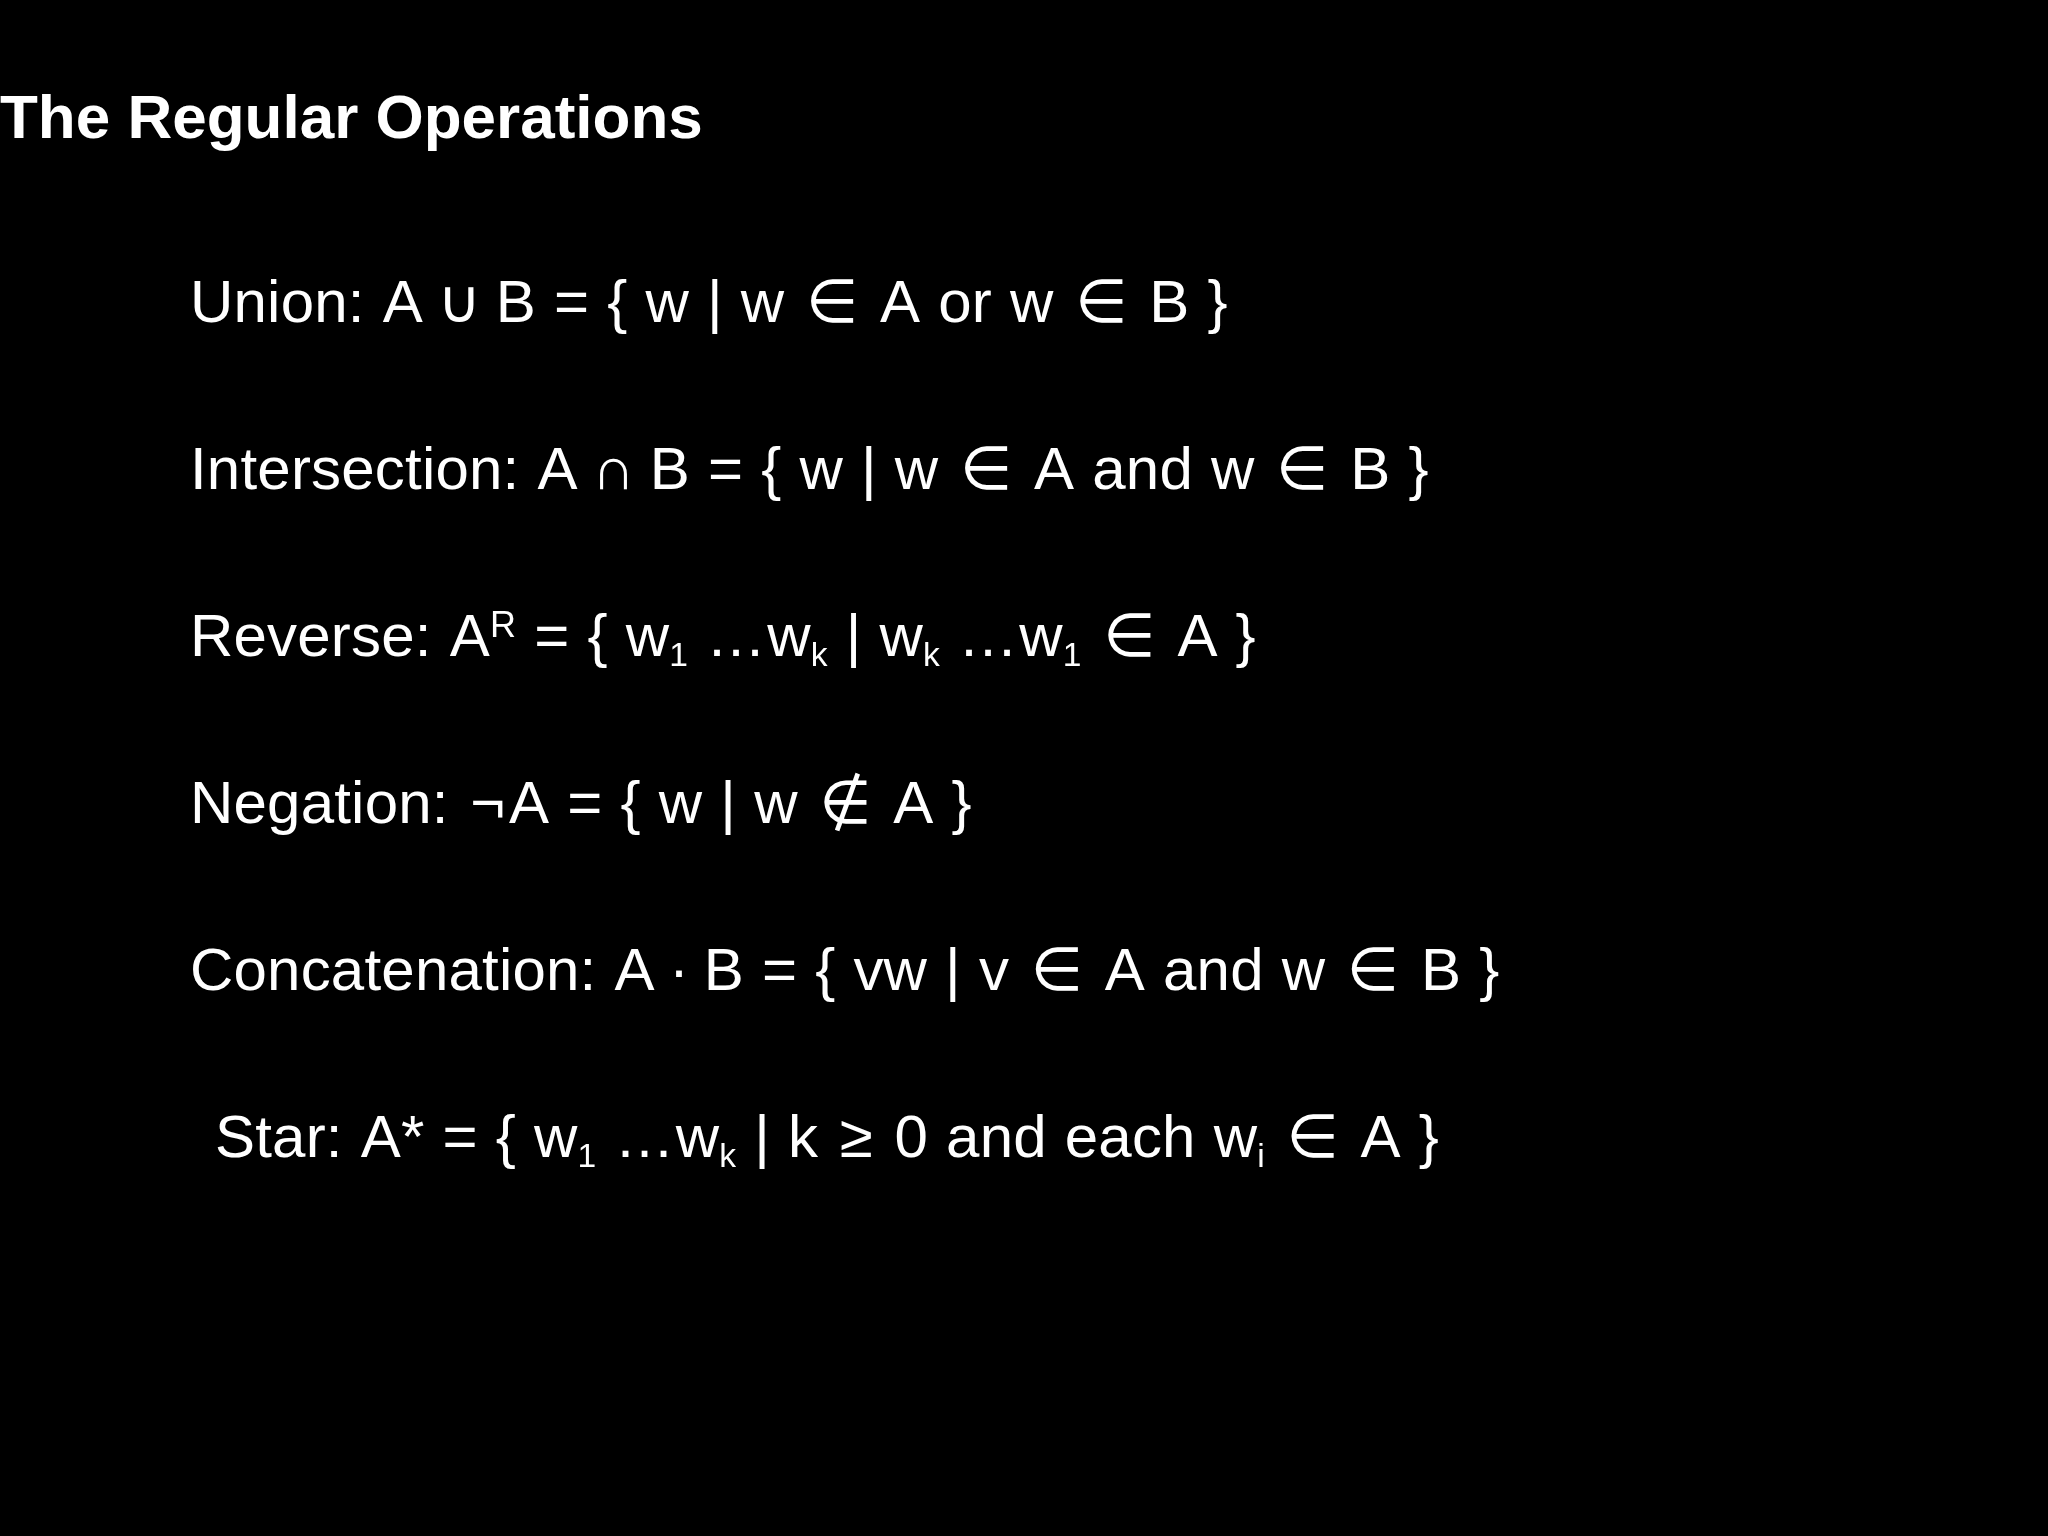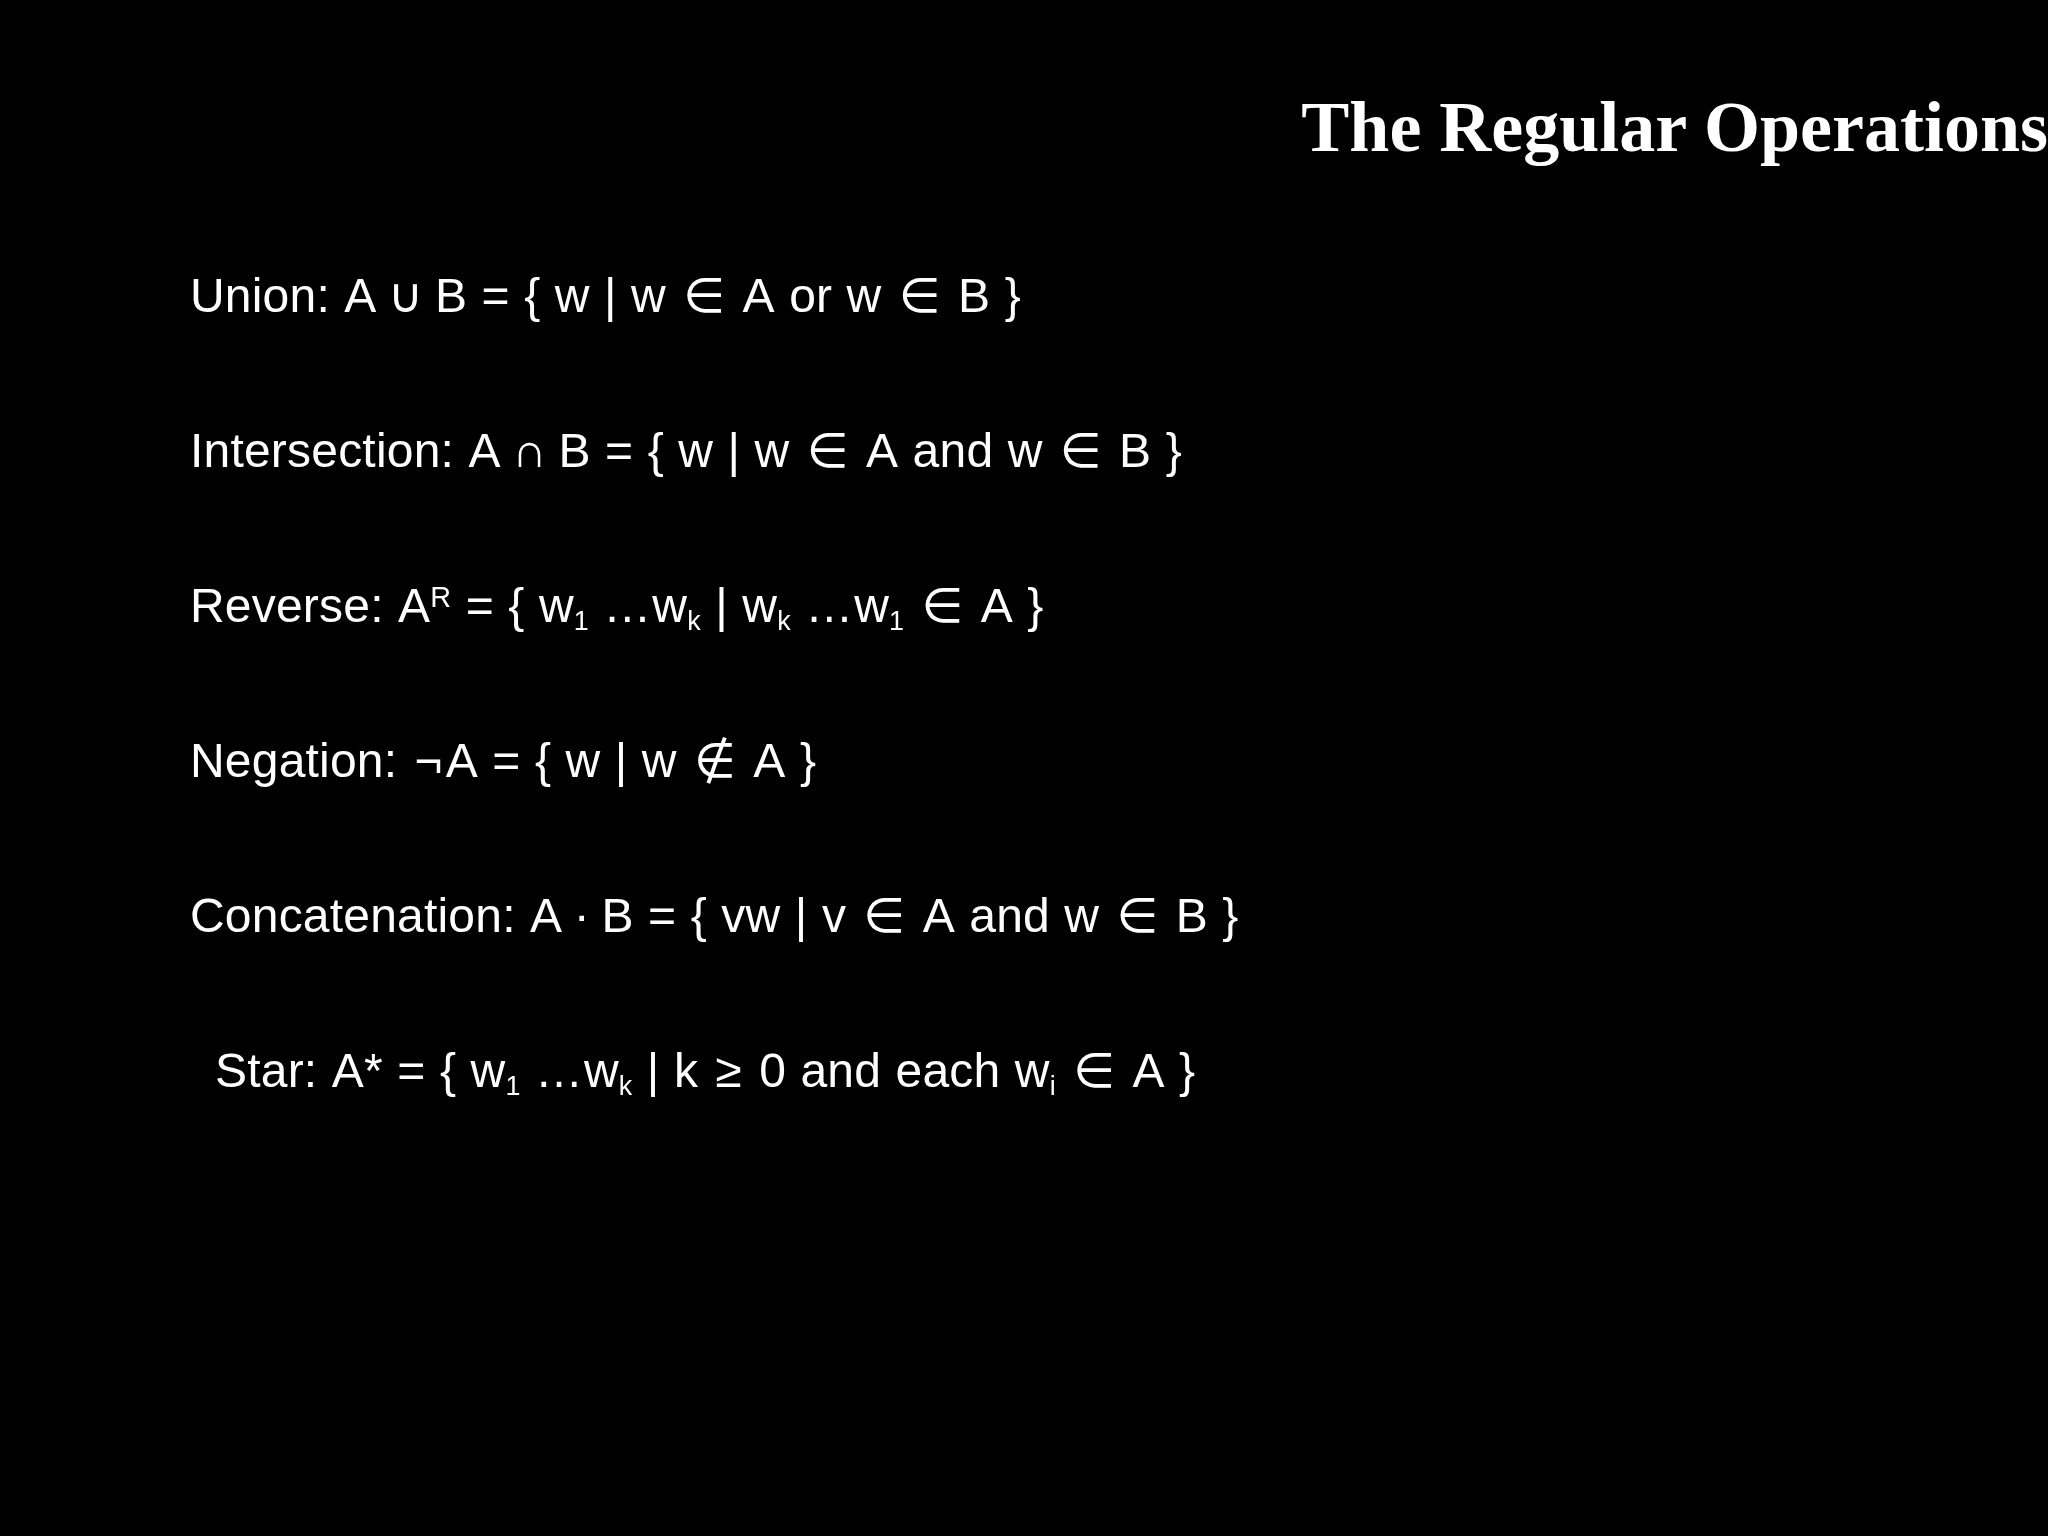--- a/index.html
+++ b/index.html
@@ -18,37 +18,36 @@
     overflow: hidden;
     -webkit-font-smoothing: antialiased;
   }
 
   
   #title {
     position: absolute;
     left: 0;
     top: 42px;
     width: 2048px;
-    text-align: right;
-    font-size: 72px;
+    text-align: left;
+    font-size: 62px;
     line-height: 1.05;
     letter-spacing: 0px;
     white-space: nowrap;
-    font-family: Liberation Serif, serif;
   }
 
   
   #body-block {
     position: absolute;
     left: 190px;
     top: 272px;
     width: 1800px;
   }
   .op-line {
-    font-size: 48px;
+    font-size: 60px;
     line-height: 1.0;
     white-space: nowrap;
     margin: 0 0 107px 0;
     letter-spacing: 0.2px;
   }
   .op-line:last-child {
     margin-bottom: 0;
     margin-left: 25px;
   }
   .op-line .lbl,

